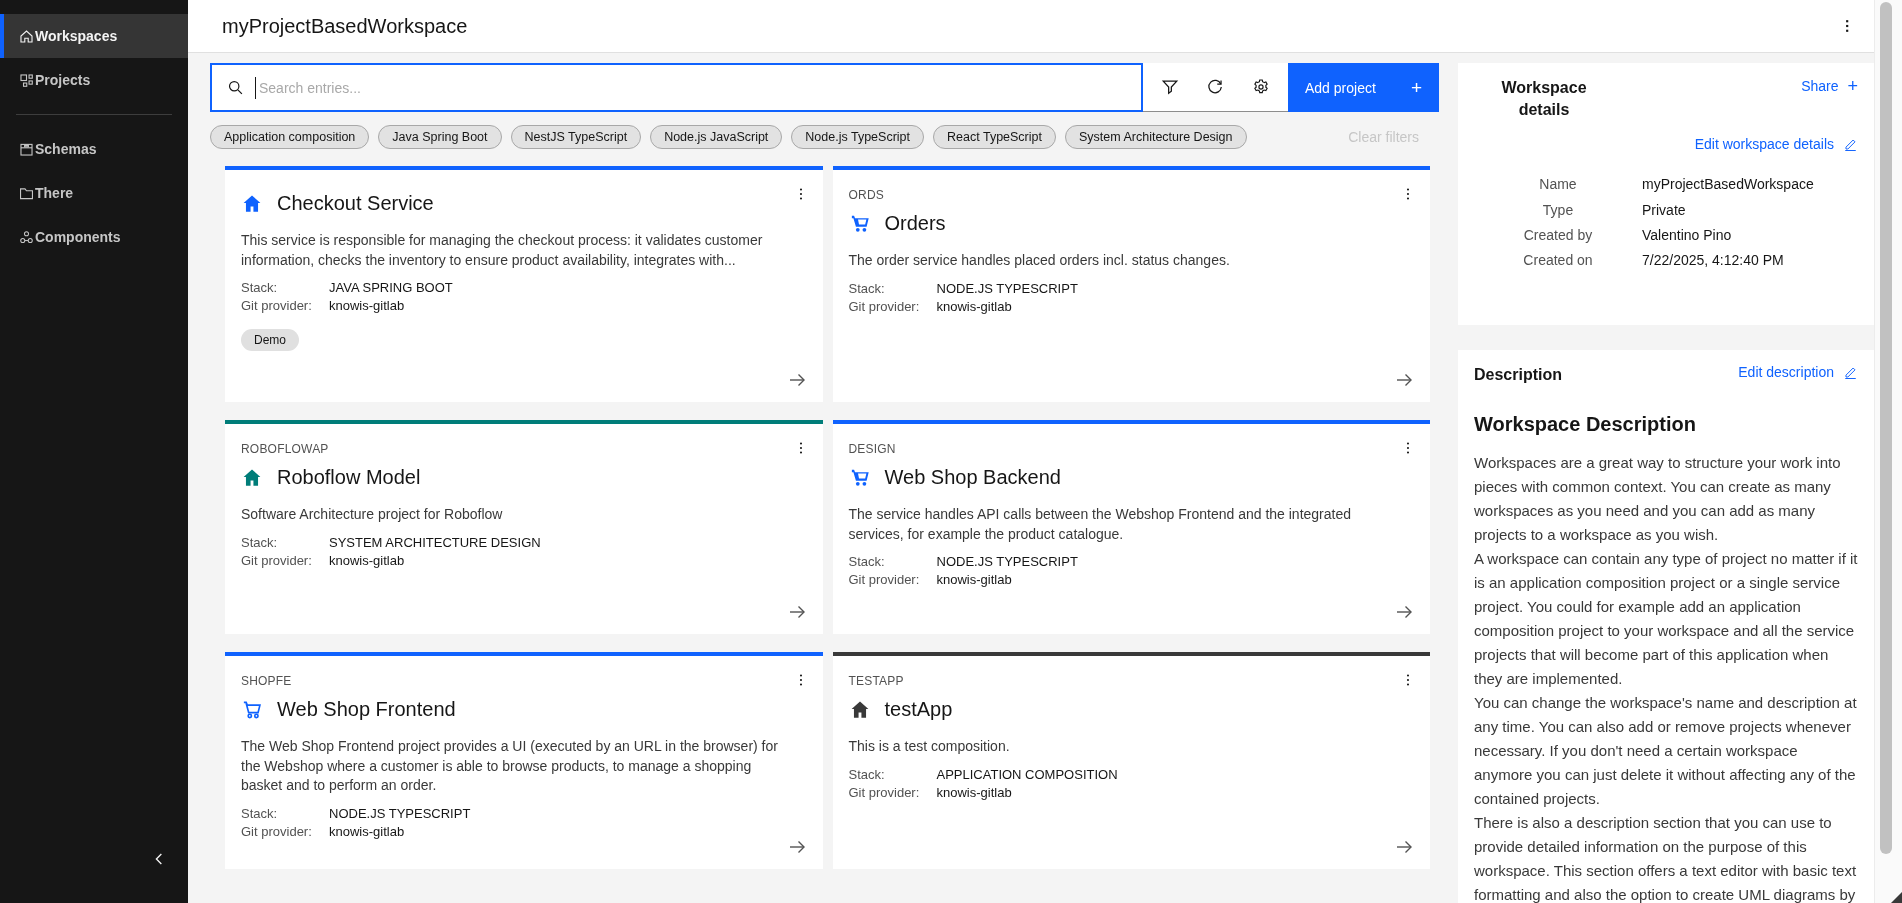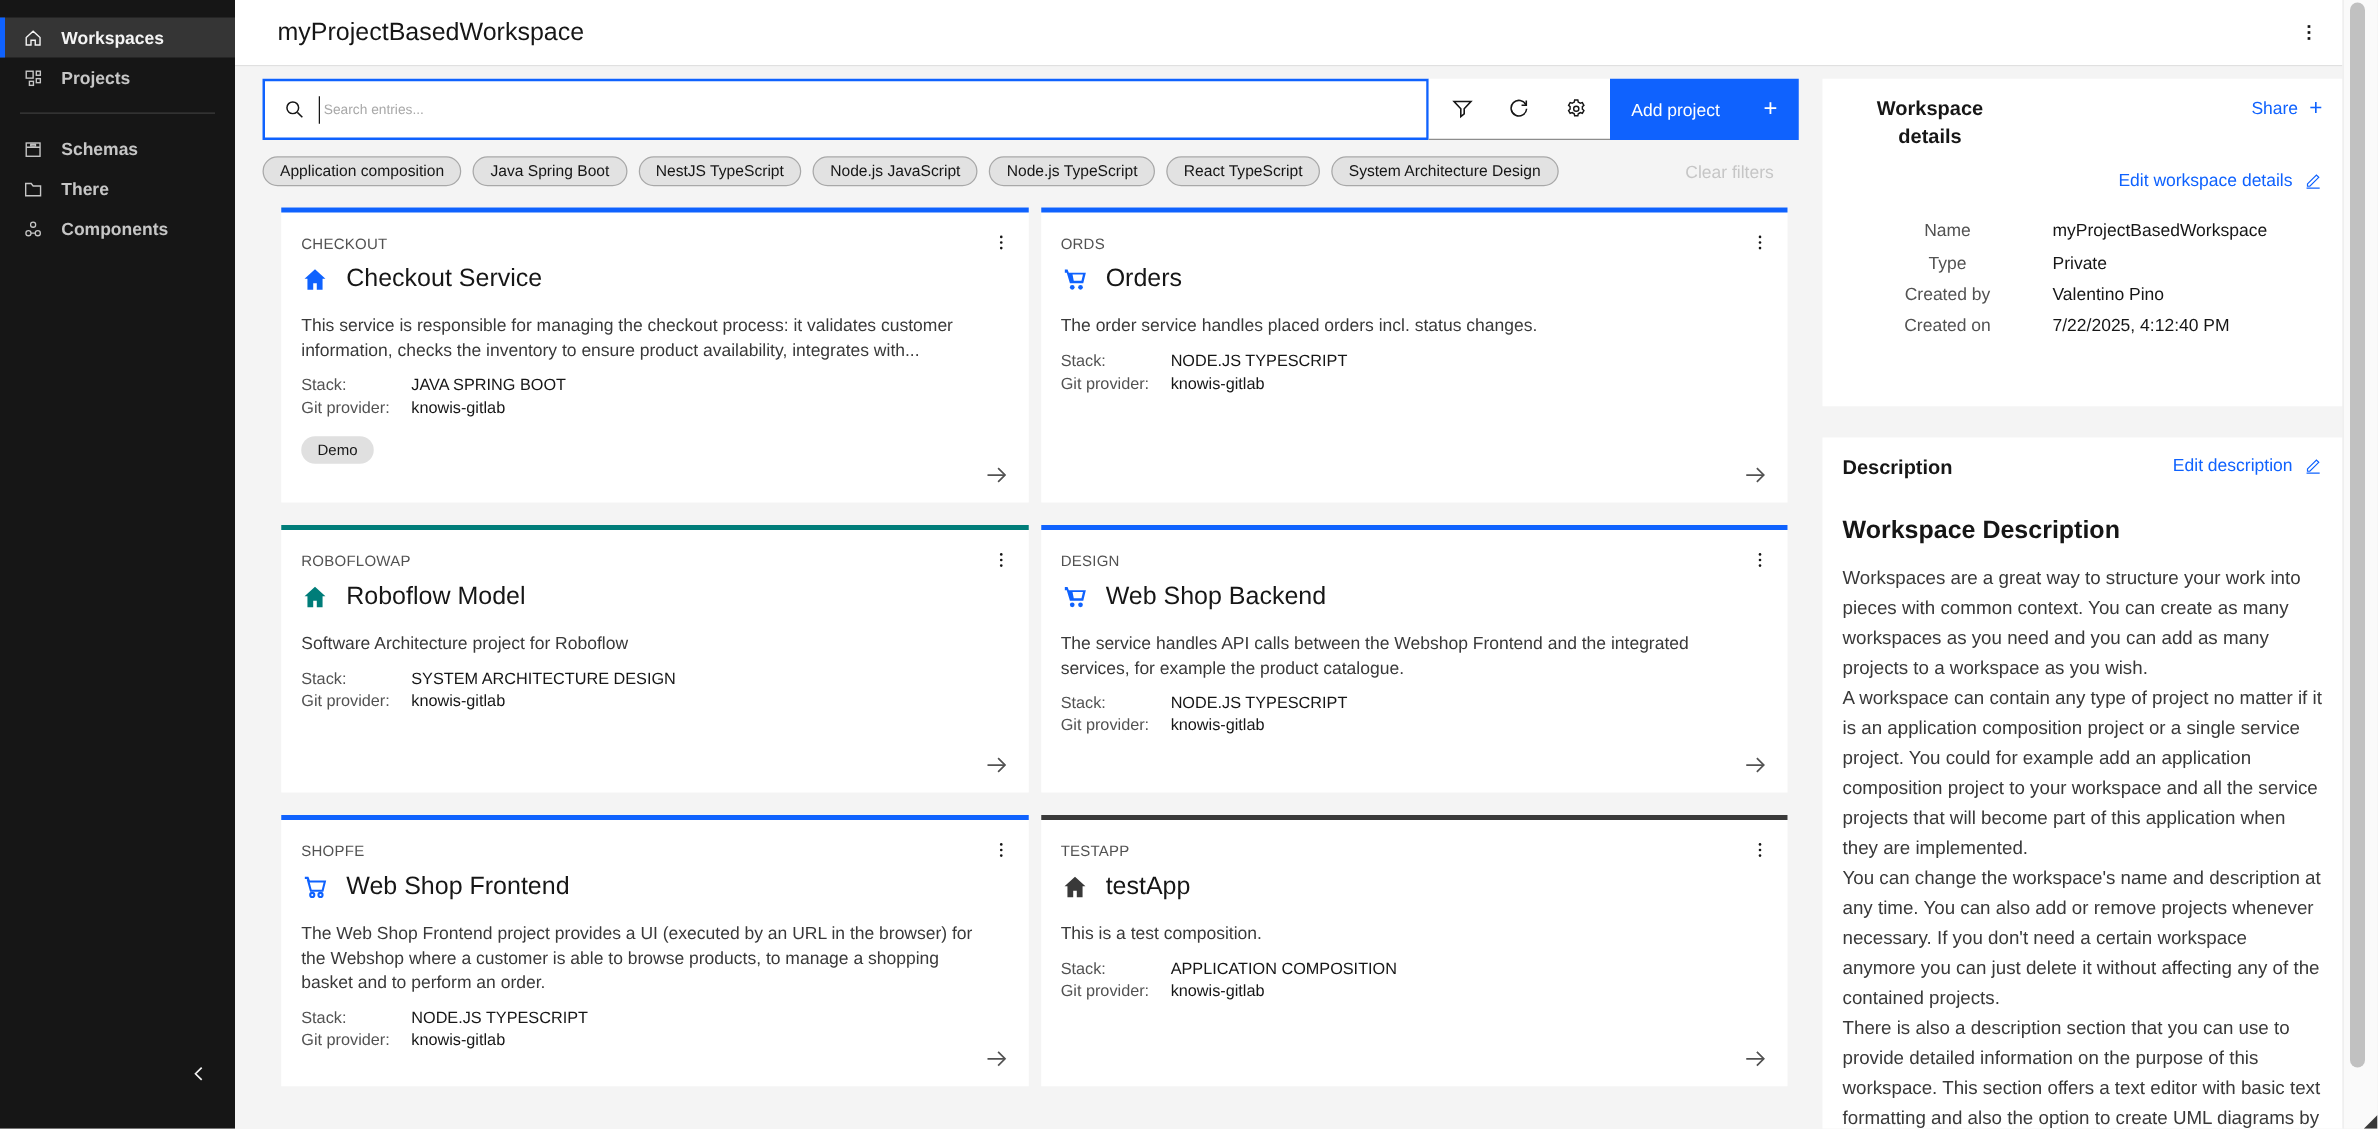--- a/index.html
+++ b/index.html
@@ -6,21 +6,21 @@
   html,body { margin:0; padding:0; }
   body {
     width:1902px; height:903px; overflow:hidden;
     display:flex; background:#f4f4f4;
     font-family:"Liberation Sans", sans-serif;
     color:#161616;
   }
   
   .sidebar { width:188px; flex-shrink:0; background:#161616; position:relative;
              display:flex; flex-direction:column; padding-top:14px; }
-  .side-item { height:32px; display:flex; align-items:center; gap:14px;
+  .side-item { height:44px; display:flex; align-items:center; gap:0;
                padding-left:14px; border-left:4px solid transparent;
                color:#c6c6c6; font-size:14px; font-weight:700; cursor:pointer; }
   .side-item svg { width:17px; height:17px; flex-shrink:0; }
   .side-item.active { background:#353535; border-left-color:#0f62fe; color:#f4f4f4; }
   .side-divider { height:1px; background:#3d3d3d; margin:12px 16px; }
   .collapse-btn { position:absolute; bottom:30px; right:14px; width:28px; height:28px;
                   display:flex; align-items:center; justify-content:center; cursor:pointer; color:#f4f4f4; }
   
   .central { flex:1; display:flex; flex-direction:column; min-width:0; }
   .app-header { height:53px; background:#fff; border-bottom:1px solid #e0e0e0;
@@ -31,21 +31,21 @@
               cursor:pointer; color:#161616; background:none; border:none; padding:0; }
   .icon-btn svg { width:18px; height:18px; }
   .content-row { flex:1; display:flex; min-height:0; }
   
   .main-col { flex:1; min-width:0; padding:10px 0 0 22px; display:flex; flex-direction:column; }
   .toolbar { display:flex; height:49px; margin-right:3px; flex-shrink:0; }
   .search-box { flex:1; background:#fff; border:2px solid #0f62fe;
                 display:flex; align-items:center; padding:0 15px; }
   .search-box svg { width:17px; height:17px; color:#161616; flex-shrink:0; margin-right:11px; }
   .caret { width:1px; height:22px; background:#161616; margin-right:1px; }
-  .search-box input { flex:1; border:none; outline:none; font-size:11px; color:#161616;
+  .search-box input { flex:1; border:none; outline:none; font-size:14px; color:#161616;
                       font-family:inherit; background:transparent; }
   .search-box input::placeholder { color:#a8a8a8; }
   .toolbar-icons { width:145px; background:#fff; border-bottom:1px solid #8d8d8d;
                    display:flex; align-items:center; justify-content:space-around; padding:0 4px; }
   .add-btn { width:151px; background:#0f62fe; color:#fff; border:none; cursor:pointer;
              display:flex; align-items:center; justify-content:space-between;
              padding:0 17px; font-size:14px; font-family:inherit; }
   .add-plus { font-size:19px; font-weight:400; line-height:1; }
   
   .filters-row { display:flex; align-items:center; gap:9px; margin-top:13px; margin-right:3px; flex-shrink:0; }
@@ -215,21 +215,20 @@
       <div class="cards-grid">
 
         <div class="card r1" style="border-top-color: rgb(15, 98, 254);">
           <div class="card-kebab">
             <svg viewBox="0 0 20 20" width="16" height="16" fill="currentColor">
                 <circle cx="10" cy="4.4" r="1.3"></circle>
                 <circle cx="10" cy="10" r="1.3"></circle>
                 <circle cx="10" cy="15.6" r="1.3"></circle>
               </svg>
           </div>
-          <div class="card-eyebrow">CHECKOUT</div>
           <div class="card-title-row">
             <span class="card-icon" style="color: rgb(15, 98, 254);">
                 <svg viewBox="0 0 20 20" fill="currentColor">
                   <path d="M10 2.2 2.4 9h2.1v8h4.2v-4.7h2.6V17h4.2V9h2.1z"></path>
                 </svg>
               </span>
             <span class="card-title">Checkout Service</span>
           </div>
           <div class="card-desc">This service is responsible for managing the checkout process: it validates customer information, checks the inventory to ensure product availability, integrates with...</div>
           <div class="card-meta">

